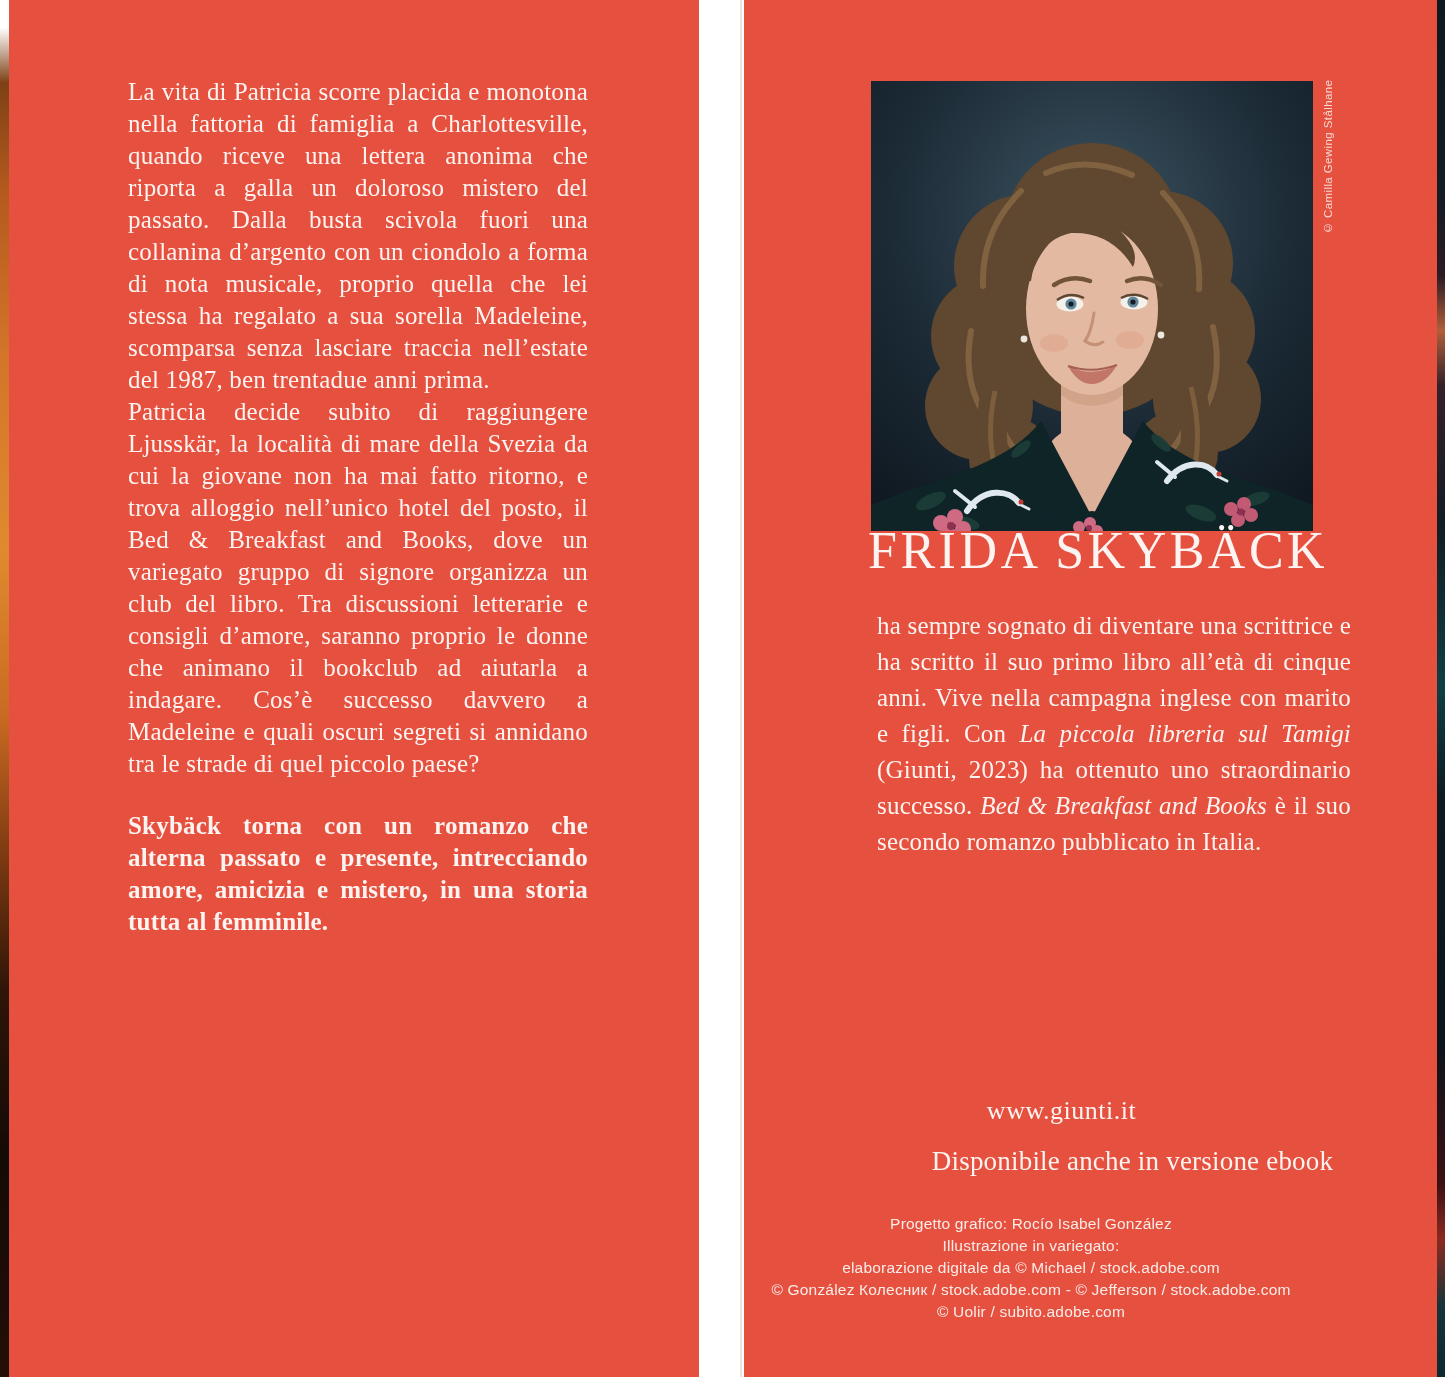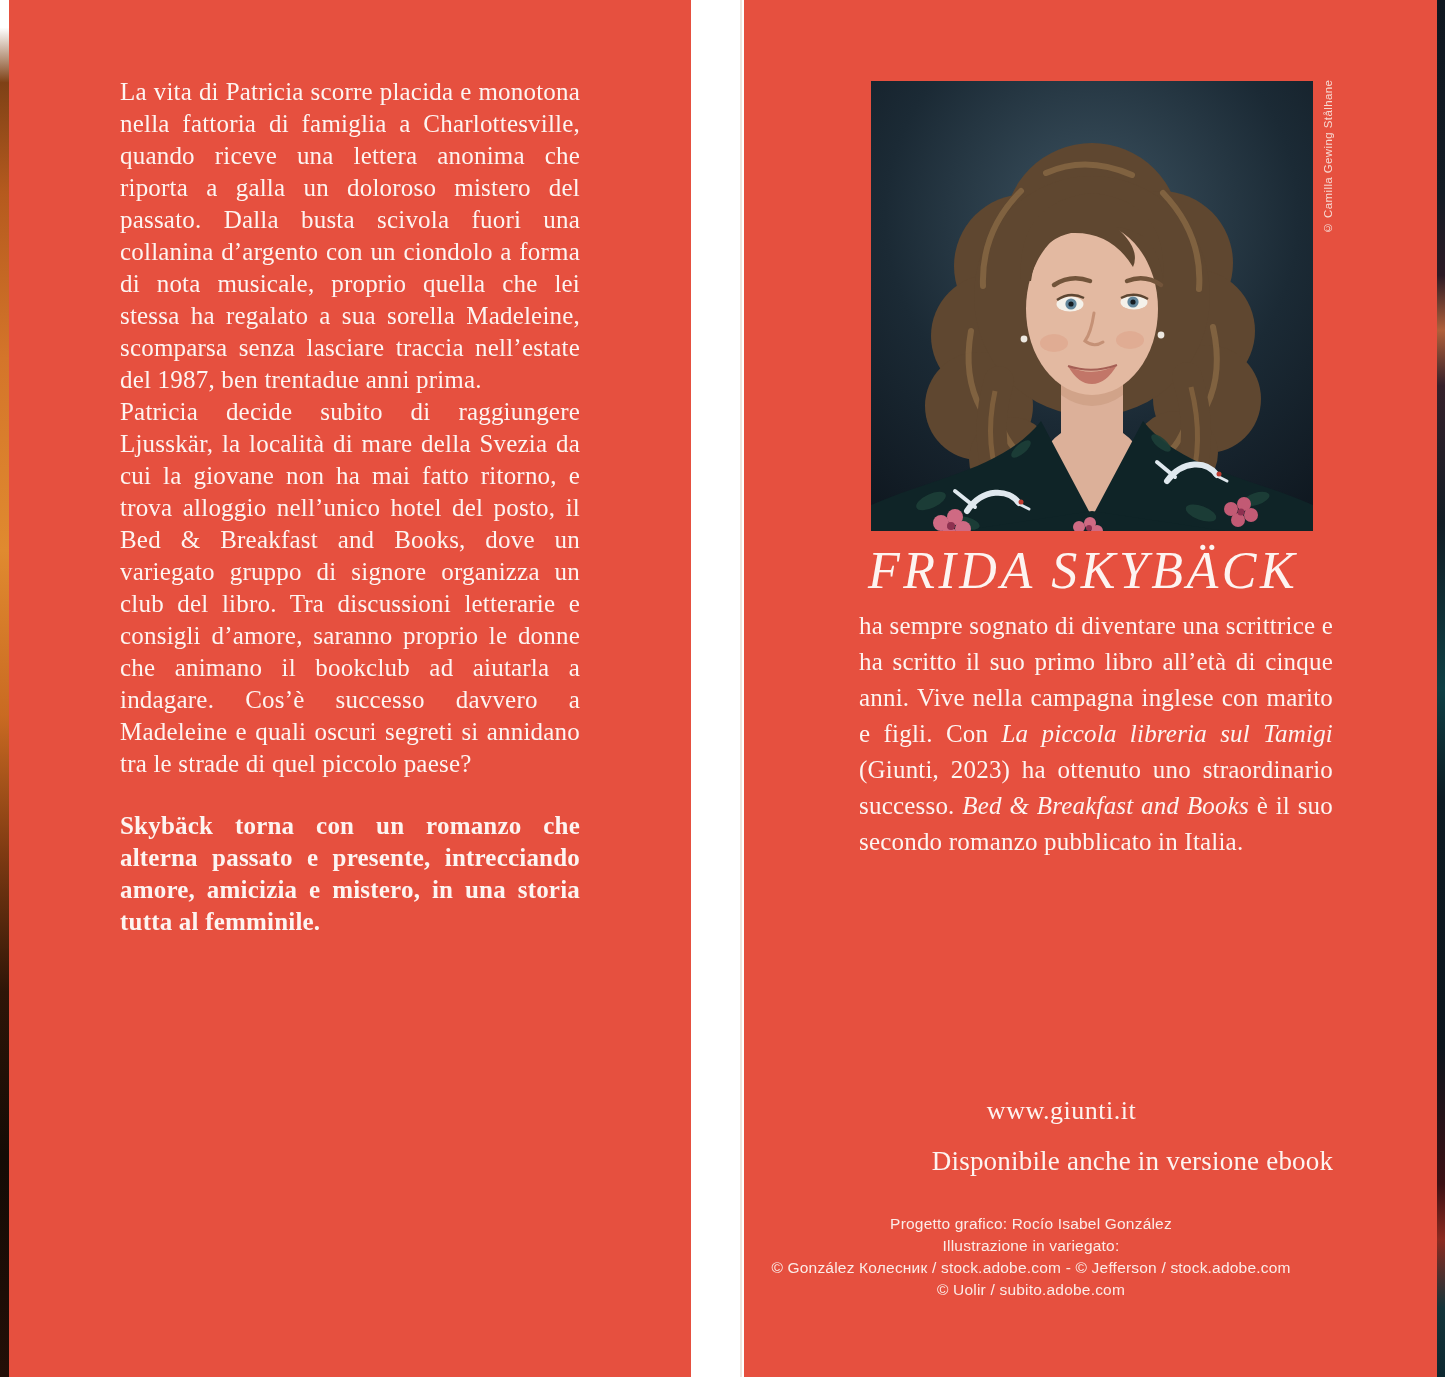--- a/index.html
+++ b/index.html
@@ -11,21 +11,21 @@
   #edge-left{
     left:0;width:9px;
     background:linear-gradient(180deg,#ffffff 0%,#ffffff 2%,#7e4116 6%,#b55a1e 14%,
       #d4752a 26%,#e08a2f 40%,#c96a22 52%,#7e3a12 62%,#2e1507 72%,#140b05 84%,#1d0d06 94%,#230f07 100%);
   }
   #edge-right{
     left:1437px;width:8px;
     background:linear-gradient(180deg,#0f1720 0%,#131b24 14%,#2c1a24 20%,#b05f3a 24%,
       #35202a 28%,#121c24 38%,#0e3f44 50%,#0d1a22 58%,#0c141c 76%,#3c1014 86%,#8c2a20 90%,#13343a 95%,#0d2830 100%);
   }
-  .flap{position:absolute;top:0;height:1377px;background:#e6503f;color:#fdf4f1;}
+  .flap{position:absolute;top:0;height:1377px;background:#e6503f;color:#fdf4f1;padding-left:8px;}
   #left-flap{left:9px;width:682px;}
   #right-flap{left:744px;width:693px;}
   #fold-crease{position:absolute;top:0;left:740px;width:2px;height:1377px;background:#efe5df;}
 
   
   .synopsis{padding:76px 111px 0 111px;}
   .synopsis p{
     margin:0;font-size:25px;line-height:32px;text-align:justify;
     letter-spacing:0.2px;
   }
@@ -33,27 +33,26 @@
 
   
   #author-photo{position:absolute;left:127px;top:81px;width:442px;height:450px;overflow:hidden;}
   #photo-credit{
     position:absolute;left:578px;top:74px;height:160px;
     writing-mode:vertical-rl;transform:rotate(180deg);
     font-family:"Liberation Sans", sans-serif;font-size:11.5px;
     color:#f6d9d2;letter-spacing:0.4px;white-space:nowrap;
   }
   #author-name{
-    position:absolute;left:124px;top:541px;margin:0;
+    position:absolute;left:124px;top:521px;margin:0;
     font-size:52px;font-weight:normal;letter-spacing:3.5px;color:#fdf4f1;
     white-space:nowrap;
-    font-style:italic;
   }
   #author-bio{
-    position:absolute;left:115px;top:608px;width:474px;margin:0;
+    position:absolute;left:133px;top:608px;width:474px;margin:0;
     font-size:25px;line-height:36px;text-align:justify;letter-spacing:0.2px;
   }
   #author-bio .italic{font-style:italic;}
   #website-url{
     position:absolute;left:0;top:1096px;width:635px;text-align:center;
     font-size:26px;letter-spacing:0.5px;
   }
   #ebook-note{
     position:absolute;left:0;top:1146px;width:777px;text-align:center;
     font-size:27px;letter-spacing:0.2px;
@@ -199,19 +198,20 @@
 
   <p id="author-bio"><span>ha sempre sognato di diventare una scrittrice e ha scritto il suo primo libro all’età di cinque anni. Vive nella campagna inglese con marito e figli. Con </span><span class="italic">La piccola libreria sul Tamigi</span><span> (Giunti, 2023) ha ottenuto uno straordinario successo. </span><span class="italic">Bed &amp; Breakfast and Books</span><span> è il suo secondo romanzo pubblicato in Italia.</span></p>
 
   <div id="website-url">www.giunti.it</div>
 
   <div id="ebook-note">Disponibile anche in versione ebook</div>
 
   <div id="credits">
     <div>Progetto grafico: Rocío Isabel González</div>
     <div>Illustrazione in variegato:</div>
+    <div>elaborazione digitale da © Michael / stock.adobe.com</div>
     <div>© González Колесник / stock.adobe.com - © Jefferson / stock.adobe.com</div>
     <div>© Uolir / subito.adobe.com</div>
   </div>
 
 </div>
 
 <div class="edge-strip" id="edge-right"></div>
 
 </body></html>

